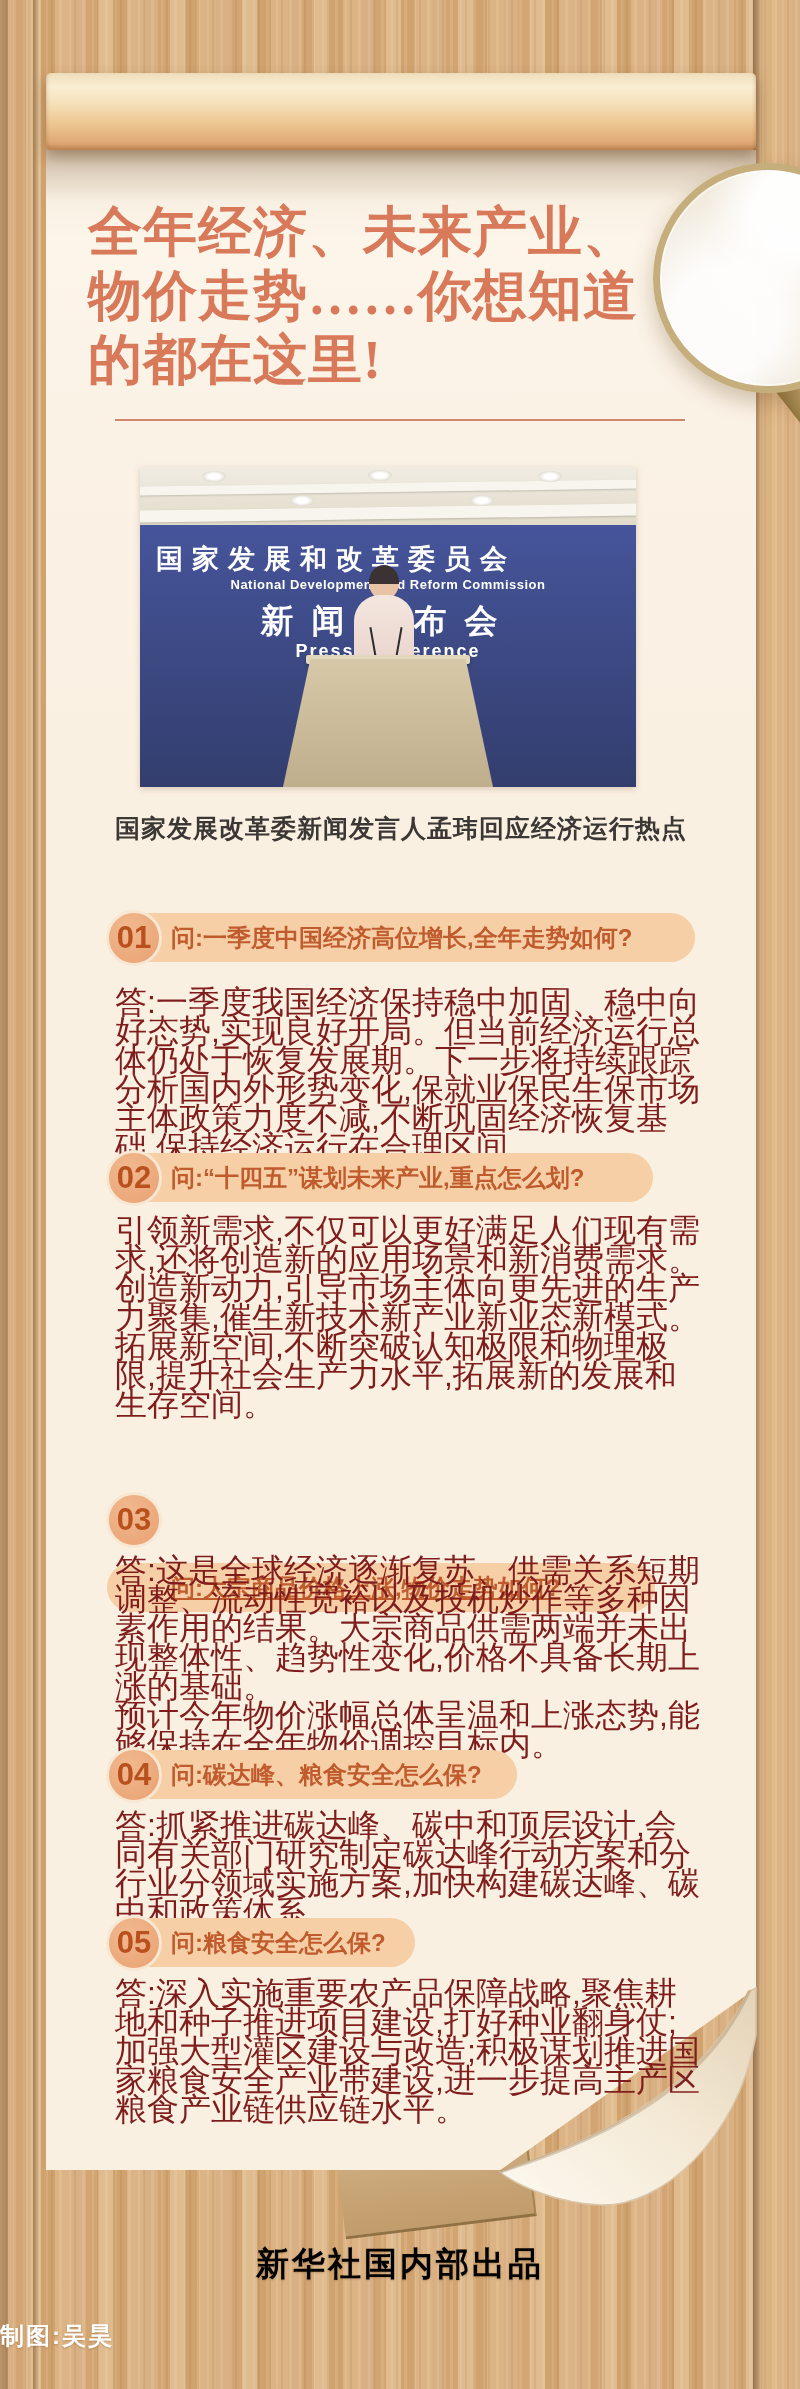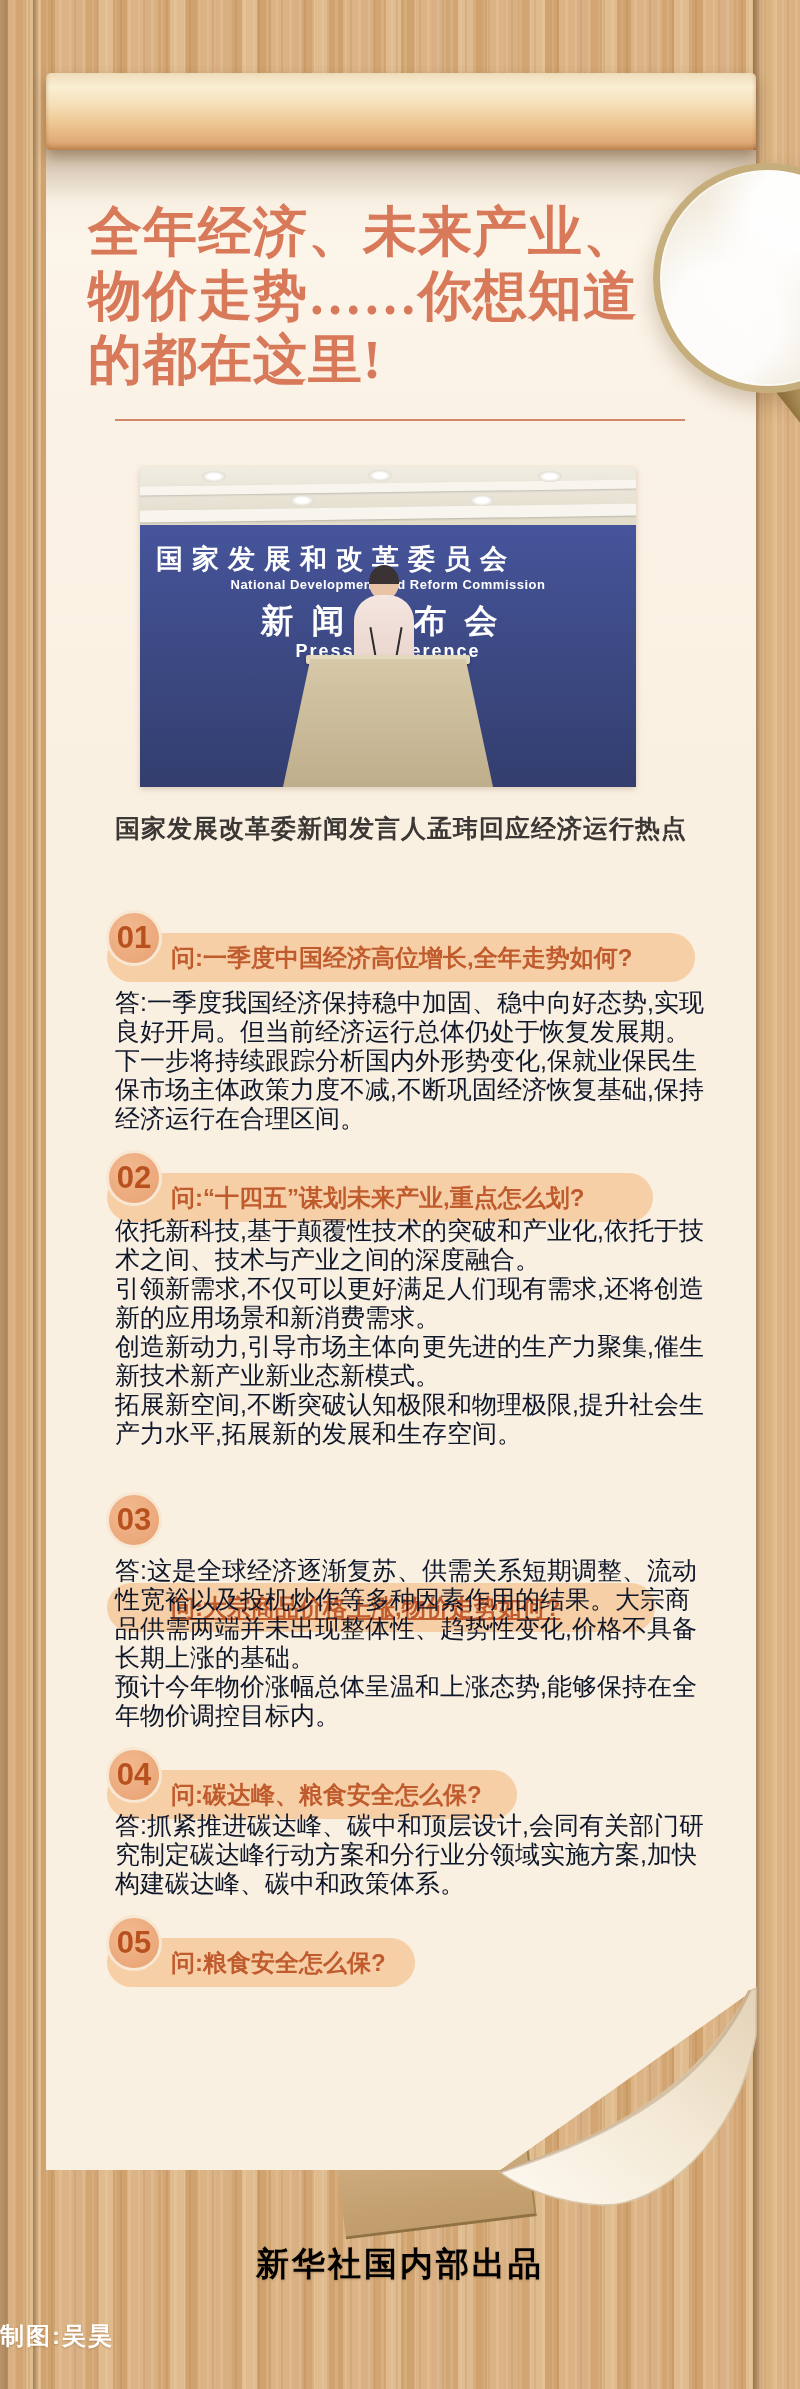--- a/index.html
+++ b/index.html
@@ -96,26 +96,26 @@
   .mic{position:absolute;width:2px;height:30px;background:#2d2d2d;}
   .mic.m1{left:232px;top:160px;transform:rotate(-10deg);}
   .mic.m2{left:258px;top:160px;transform:rotate(10deg);}
 
   .caption{position:absolute;left:46px;top:812px;width:710px;text-align:center;
     font-size:25px;font-weight:bold;color:#3b3735;letter-spacing:1px;}
 
   
   .pill{position:absolute;left:107px;height:49px;border-radius:25px;background:#f6cfa6;
     color:#c05b2e;font-weight:bold;font-size:24px;line-height:49px;
-    padding-left:64px;box-sizing:border-box;white-space:nowrap;overflow:hidden;margin-top:20px;}
+    padding-left:64px;box-sizing:border-box;white-space:nowrap;overflow:hidden;}
   .badge{position:absolute;left:106px;width:56px;height:56px;border-radius:50%;
     background:radial-gradient(circle at 38% 32%,#f2b98f,#e8a172);
     border:3px solid #f8e7d2;box-sizing:border-box;
     text-align:center;line-height:50px;font-size:31px;font-weight:bold;color:#b9511f;}
-  .answer{position:absolute;left:115px;width:592px;font-size:25px;line-height:29px;color:#0f172a;}
+  .answer{position:absolute;left:115px;width:592px;font-size:32px;line-height:29px;color:#7f1d1d;}
   .answer p{margin:0;}
 
   
   .footer1{position:absolute;left:0;top:2242px;width:800px;text-align:center;color:#000000;
     font-weight:bold;font-size:33px;letter-spacing:3px;text-shadow:0 1px 2px rgba(120,80,40,.35);}
   .footer2{position:absolute;left:0;top:2320px;width:800px;color:#fff;
     font-weight:bold;font-size:24px;letter-spacing:2px;text-shadow:0 1px 2px rgba(120,80,40,.35);}
 </style>
 </head>
 <body>
@@ -182,41 +182,43 @@
 
   <div class="pill" style="top:913px;width:588px;">问:一季度中国经济高位增长,全年走势如何?</div>
   <div class="badge" style="top:910px;">01</div>
   <div class="answer" style="top:988px;">
     <p>答:一季度我国经济保持稳中加固、稳中向好态势,实现良好开局。但当前经济运行总体仍处于恢复发展期。下一步将持续跟踪分析国内外形势变化,保就业保民生保市场主体政策力度不减,不断巩固经济恢复基础,保持经济运行在合理区间。</p>
   </div>
 
   <div class="pill" style="top:1153px;width:546px;">问:“十四五”谋划未来产业,重点怎么划?</div>
   <div class="badge" style="top:1150px;">02</div>
   <div class="answer" style="top:1216px;">
-    <p>依托新科技,基于颠覆性技术的突破和产业化,依托于技术之间、技术与产业之间的深度融合。</p>
     <p>引领新需求,不仅可以更好满足人们现有需求,还将创造新的应用场景和新消费需求。</p>
     <p>创造新动力,引导市场主体向更先进的生产力聚集,催生新技术新产业新业态新模式。</p>
     <p>拓展新空间,不断突破认知极限和物理极限,提升社会生产力水平,拓展新的发展和生存空间。</p>
   </div>
 
   <div class="pill" style="top:1563px;width:548px;text-decoration:underline;">问:大宗商品价格上涨,物价走势如何?</div>
   <div class="badge" style="top:1492px;">03</div>
   <div class="answer" style="top:1556px;">
     <p>答:这是全球经济逐渐复苏、供需关系短期调整、流动性宽裕以及投机炒作等多种因素作用的结果。大宗商品供需两端并未出现整体性、趋势性变化,价格不具备长期上涨的基础。</p>
     <p>预计今年物价涨幅总体呈温和上涨态势,能够保持在全年物价调控目标内。</p>
   </div>
 
   <div class="pill" style="top:1750px;width:410px;">问:碳达峰、粮食安全怎么保?</div>
   <div class="badge" style="top:1747px;">04</div>
   <div class="answer" style="top:1811px;">
     <p>答:抓紧推进碳达峰、碳中和顶层设计,会同有关部门研究制定碳达峰行动方案和分行业分领域实施方案,加快构建碳达峰、碳中和政策体系。</p>
   </div>
 
   <div class="pill" style="top:1918px;width:308px;">问:粮食安全怎么保?</div>
   <div class="badge" style="top:1915px;">05</div>
+  <div class="answer" style="top:1979px;">
+    <p>答:深入实施重要农产品保障战略,聚焦耕地和种子推进项目建设,打好种业翻身仗;加强大型灌区建设与改造;积极谋划推进国家粮食安全产业带建设,进一步提高主产区粮食产业链供应链水平。</p>
+  </div>
 
   <div class="magnifier-handle"></div>
   <div class="magnifier"></div>
 
   <div class="footer1">新华社国内部出品</div>
   <div class="footer2">制图:吴昊</div>
 
 </div>
 
 </body></html>

